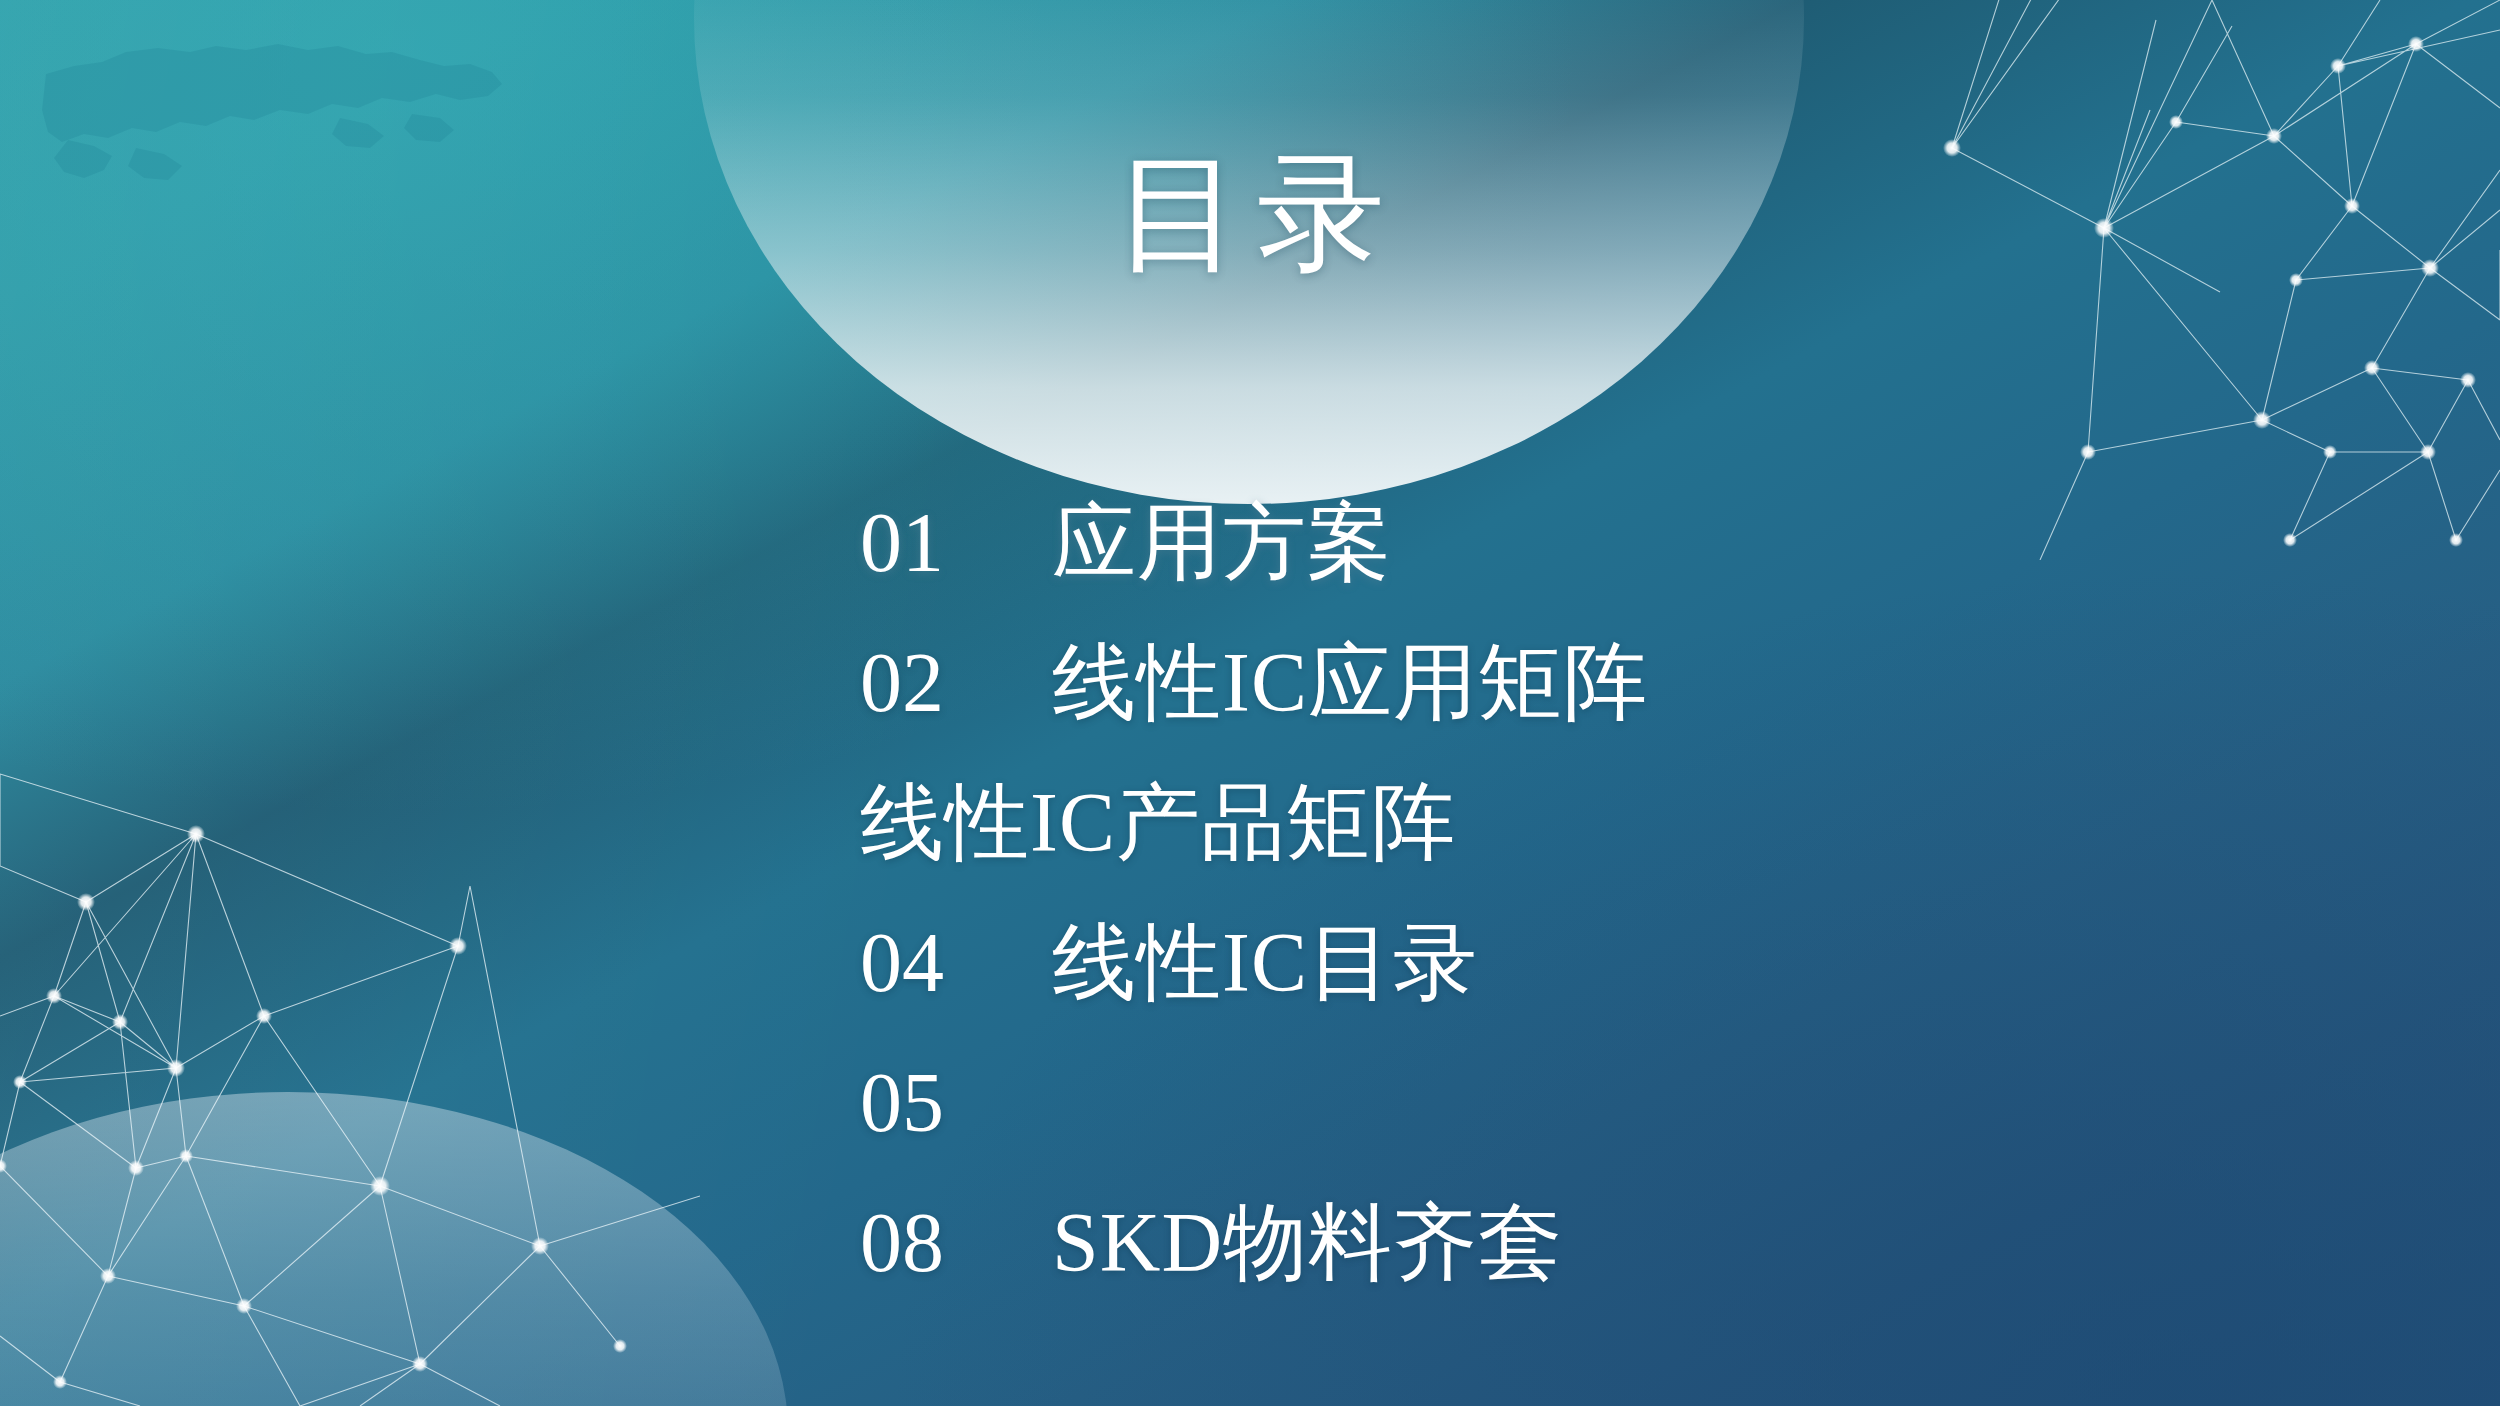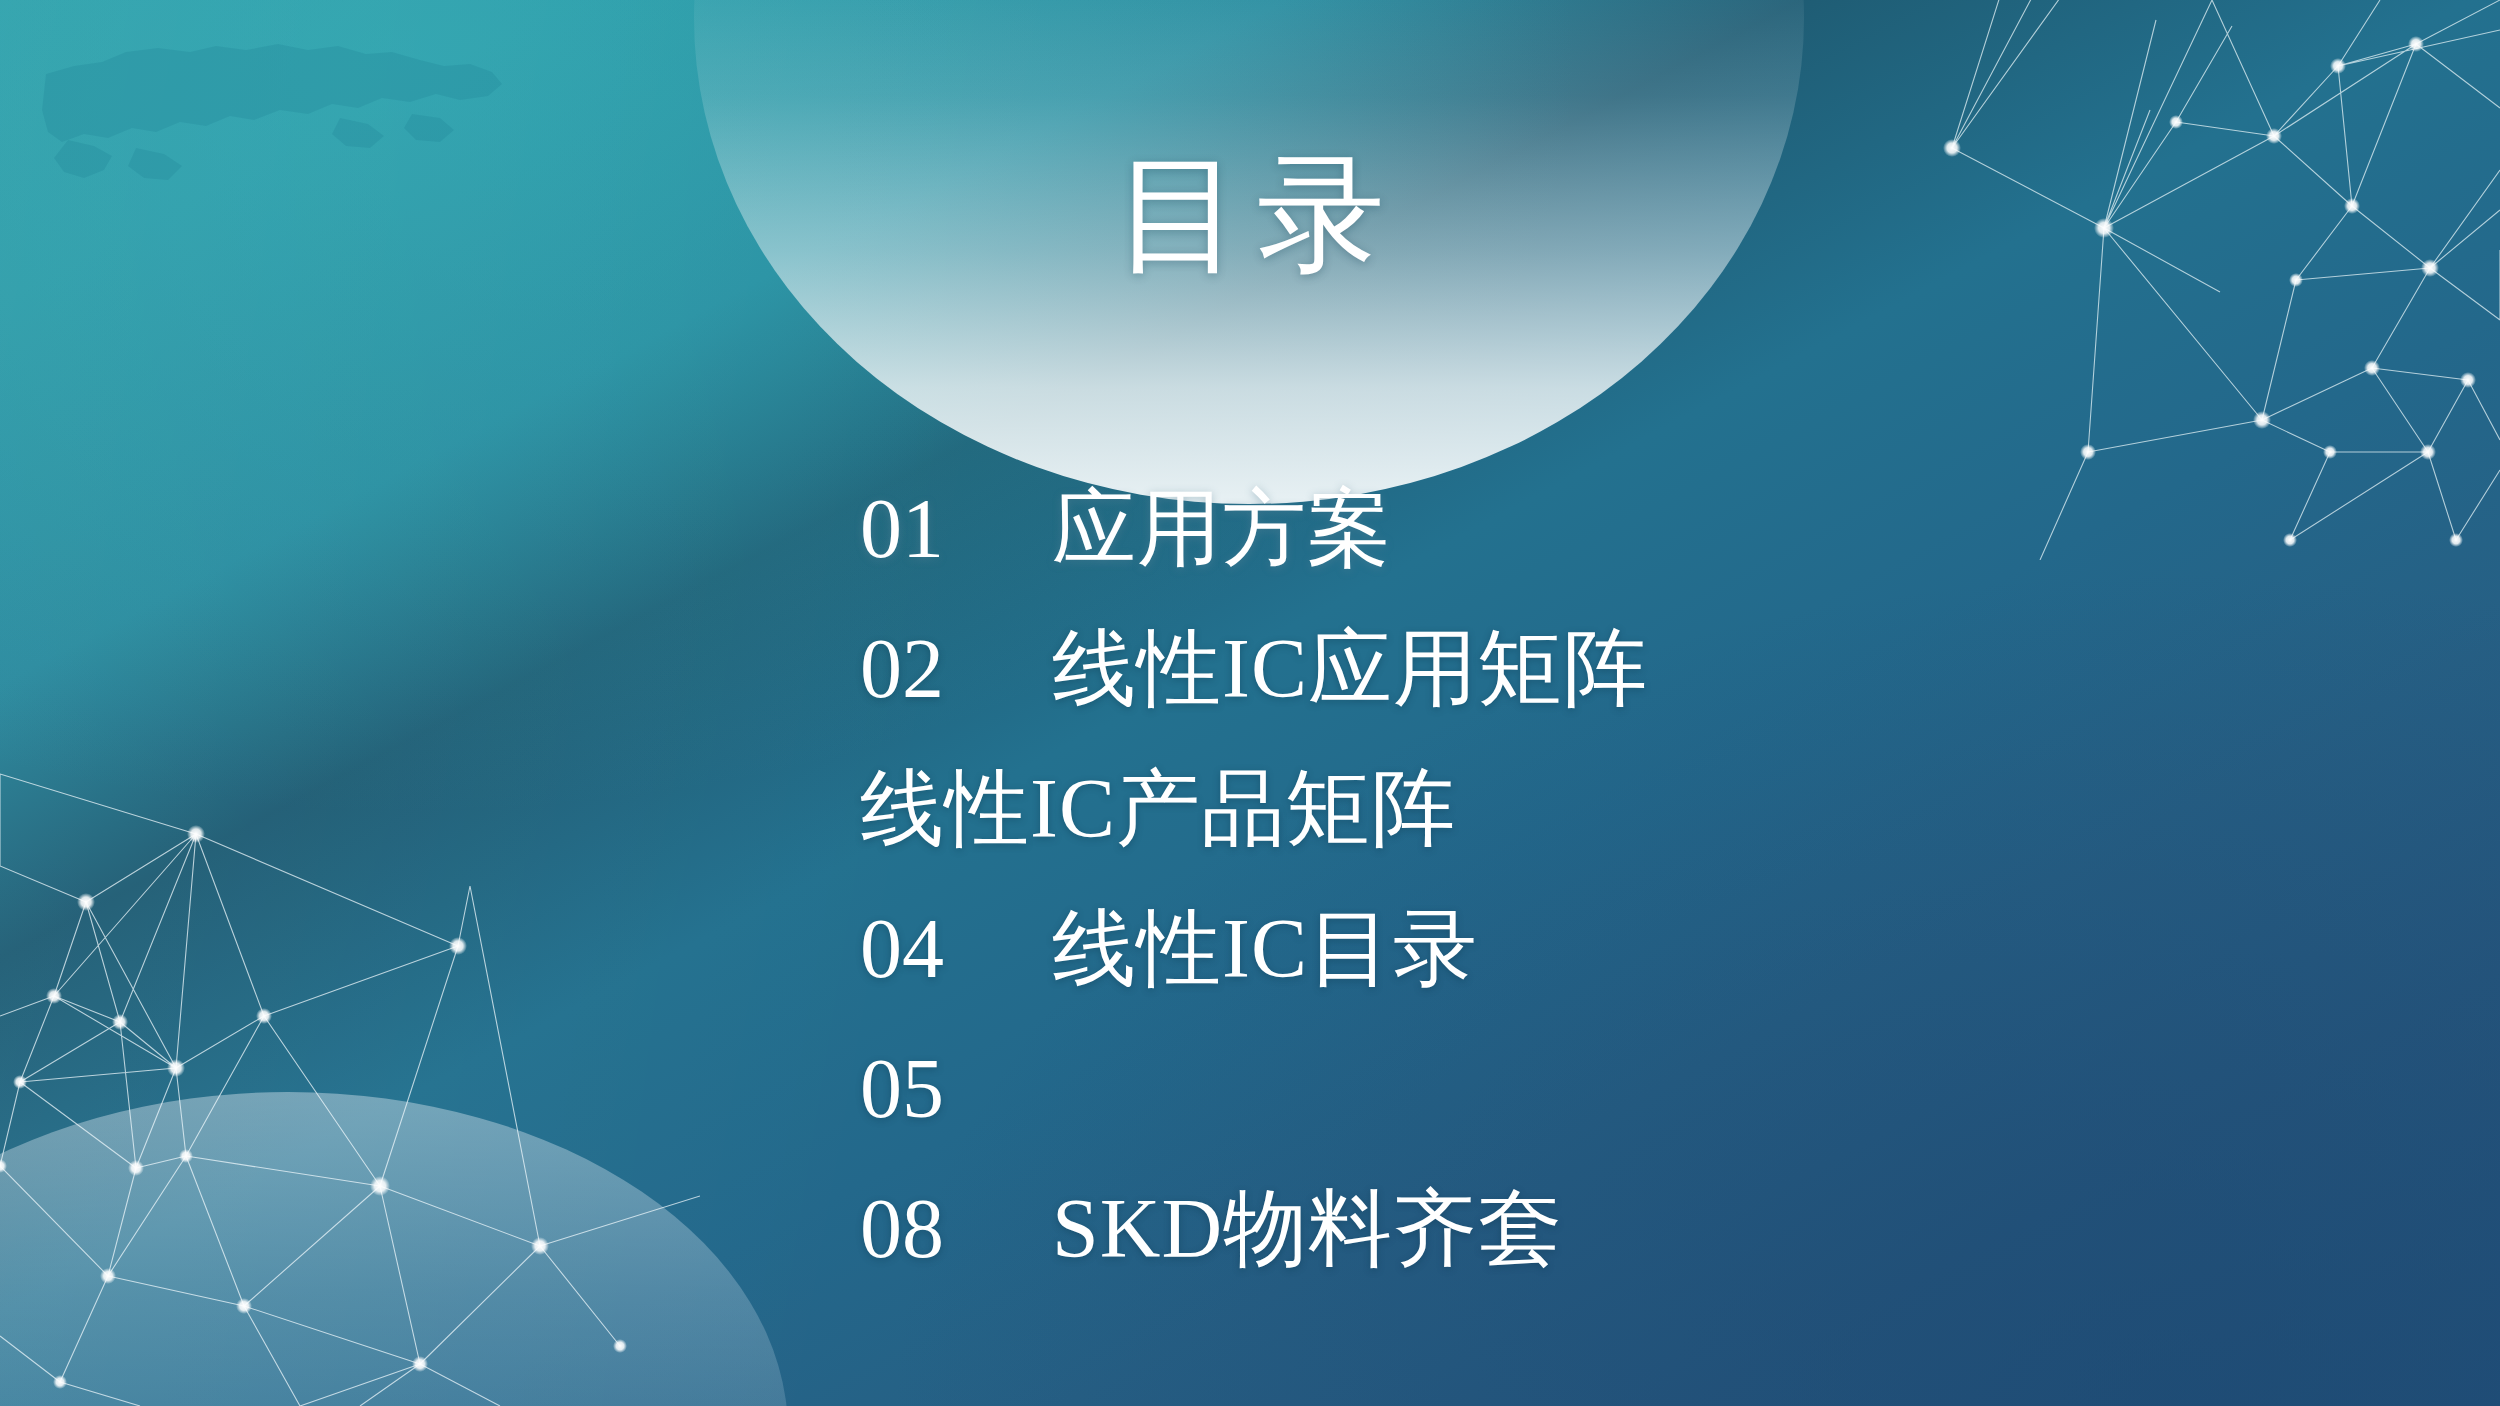--- a/index.html
+++ b/index.html
@@ -108,27 +108,27 @@
     left: 0;
     top: 150px;
     width: 2500px;
     text-align: center;
     color: #ffffff;
     font-size: 128px;
     line-height: 1.0;
     letter-spacing: 14px;
     text-indent: 14px;
     text-shadow: 0 2px 10px rgba(10,50,70,0.30);
-    font-family: Liberation Sans, sans-serif;
+    font-family: Liberation Serif, serif;
   }
 
   .toc {
     position: absolute;
     left: 860px;
-    top: 487px;
+    top: 501px;
     width: 1500px;
   }
   .toc-row {
     display: flex;
     align-items: baseline;
     height: 140px;
     color: #ffffff;
   }
   .toc-num {
     width: 192px;

